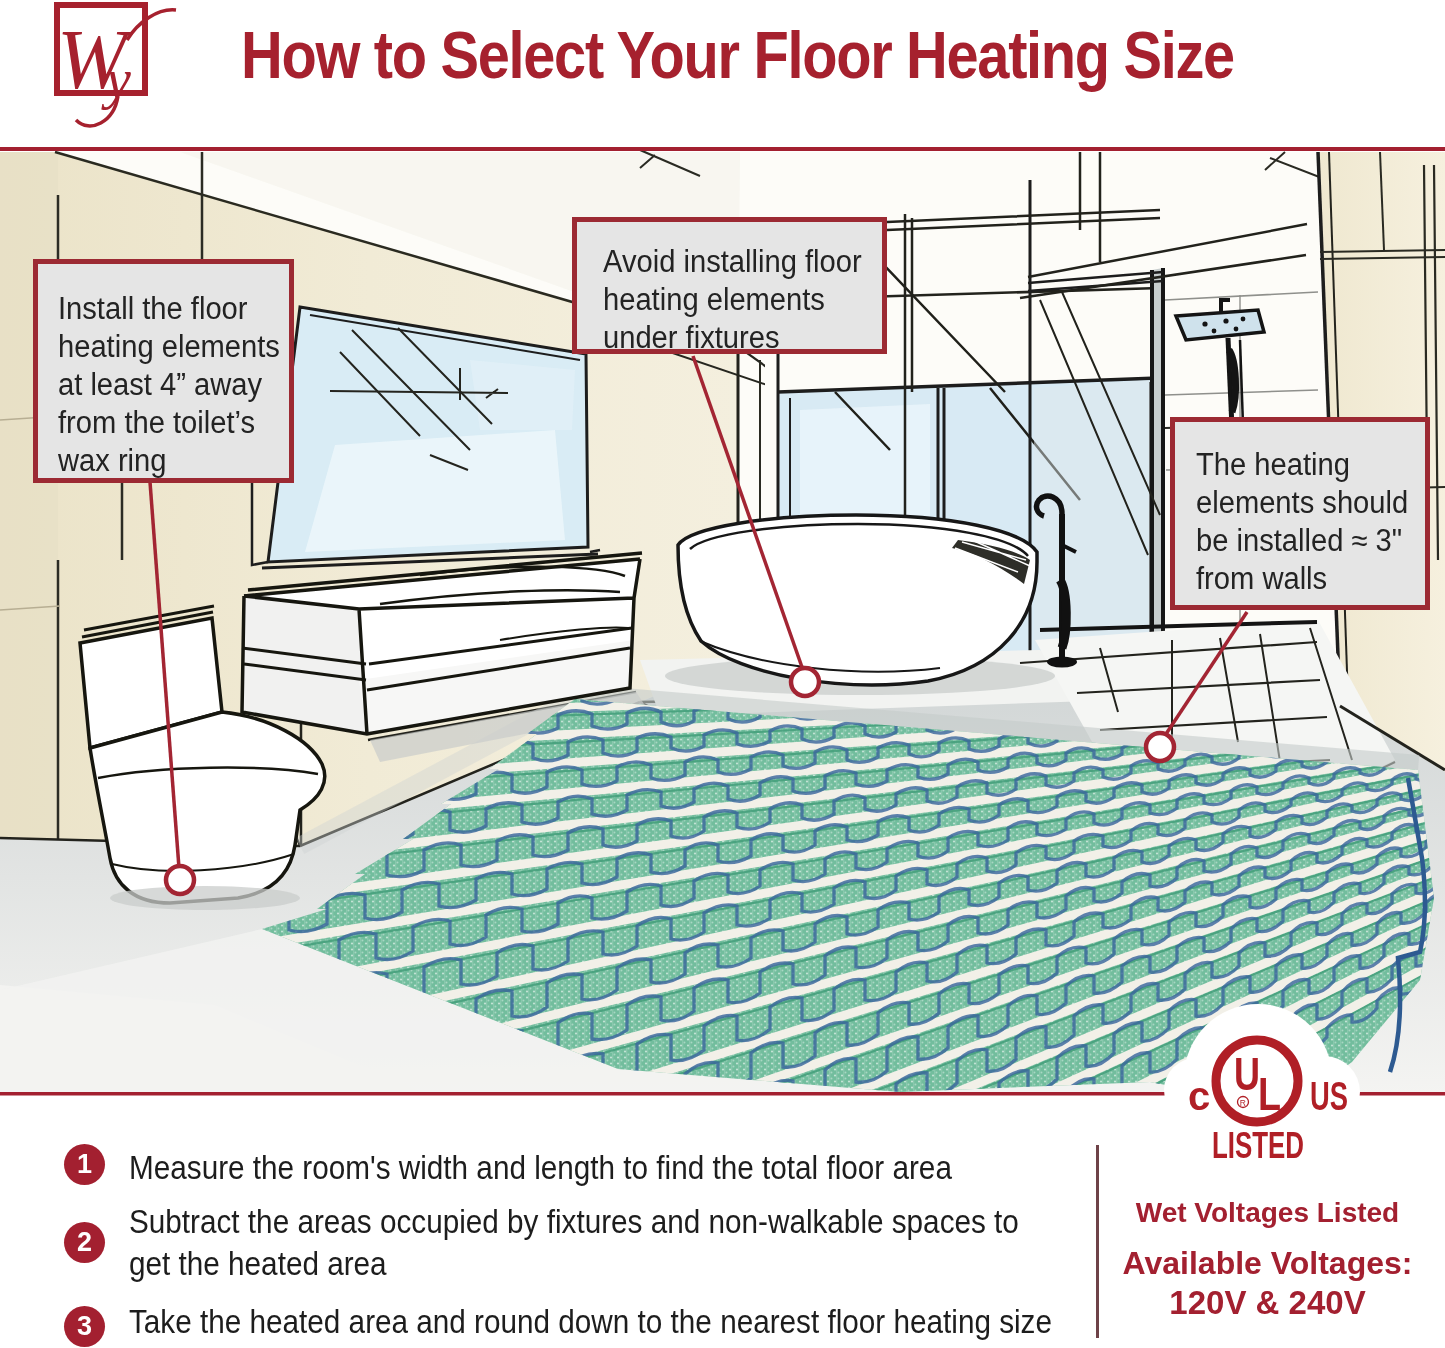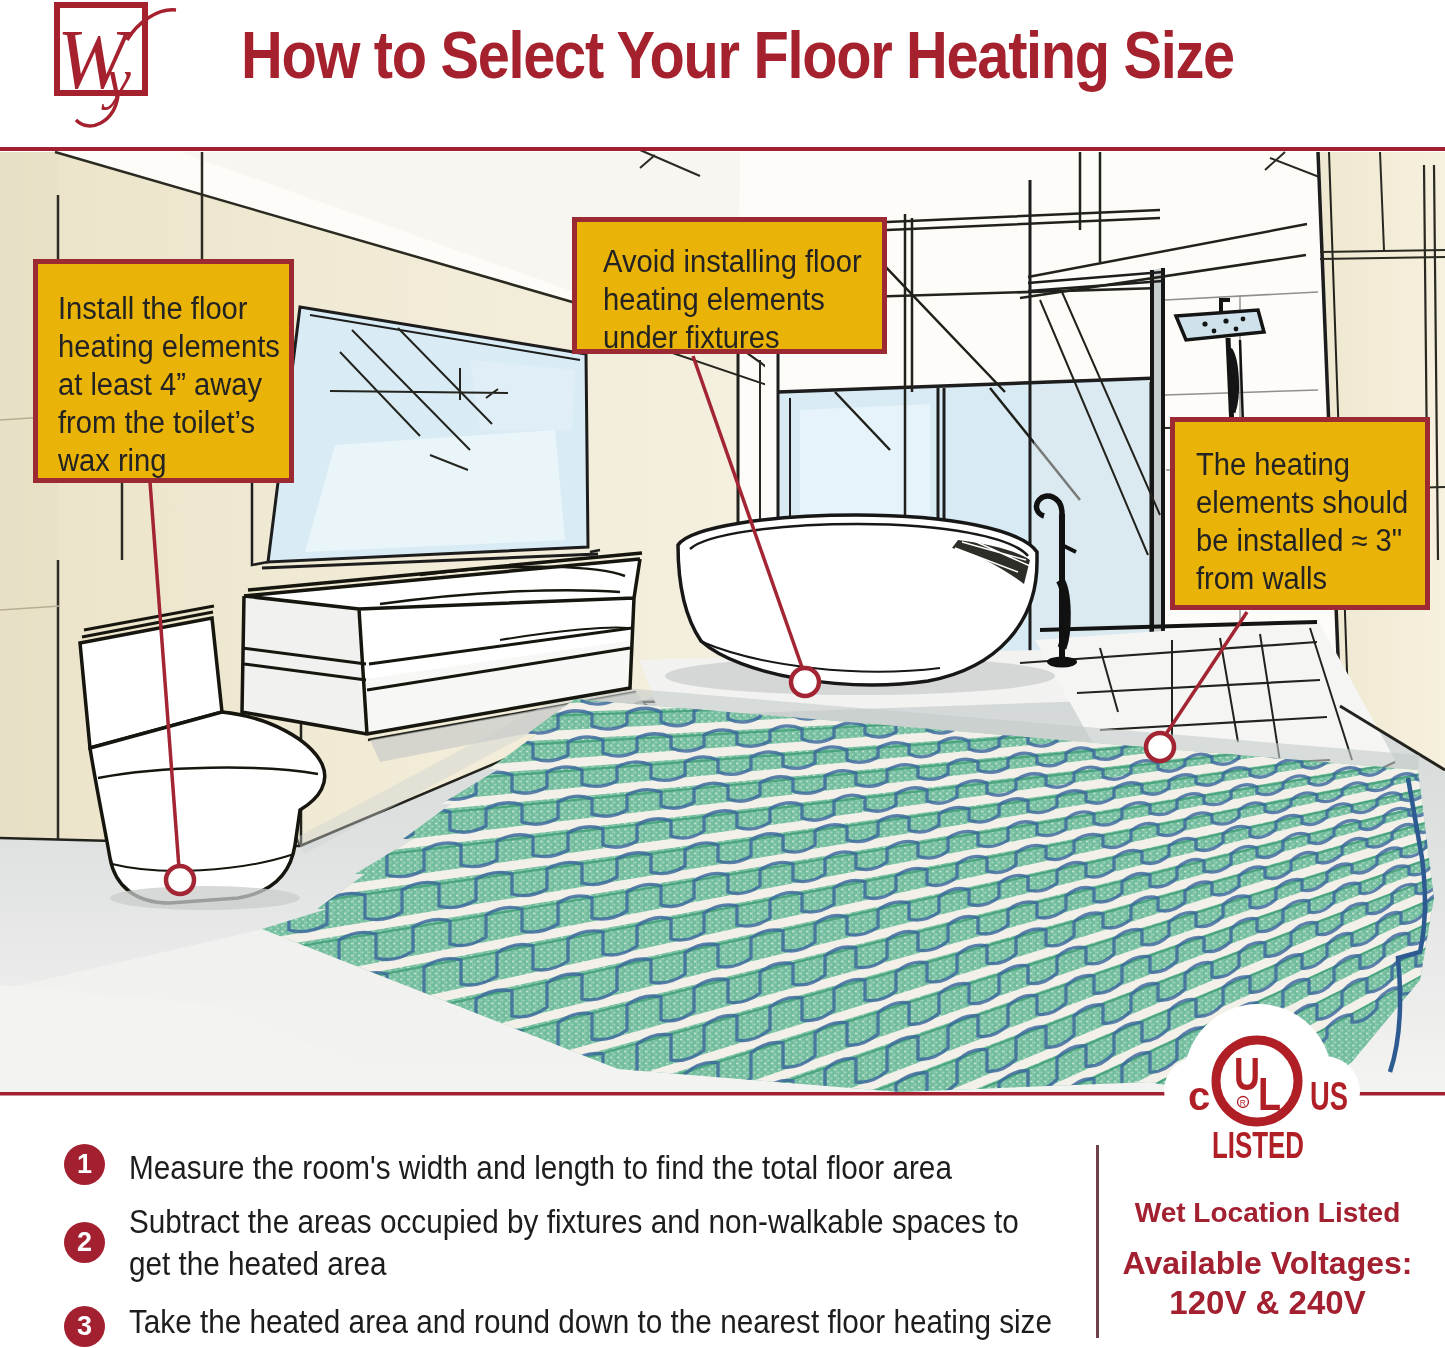--- a/index.html
+++ b/index.html
@@ -1,18 +1,18 @@
 <!DOCTYPE html>
 <html><head><meta charset="utf-8">
 <style>
 html,body{margin:0;padding:0}
 body{width:1445px;height:1348px;position:relative;background:#ffffff;
      font-family:"Liberation Sans",sans-serif;overflow:hidden}
 .abs{position:absolute}
-.callout{position:absolute;background:#eab308;border:5px solid #9c2a33;color:#232323;
+.callout{position:absolute;background:#e5e5e5;border:5px solid #9c2a33;color:#232323;
   font-size:31px;line-height:38px}
 .callout>span{display:inline-block;transform:scaleX(0.94);transform-origin:left top;white-space:nowrap}
 .title{position:absolute;left:241px;top:20px;font-size:67px;font-weight:700;
   color:#a6212e;letter-spacing:-1.5px;white-space:nowrap;transform:scaleX(0.862);top:16px;
   transform-origin:left top}
 .badge{position:absolute;width:41px;height:41px;border-radius:50%;background:#a32030;
   color:#fff;font-size:27px;font-weight:700;text-align:center;line-height:41px}
 .li{position:absolute;color:#1d1d1d;font-size:33px;line-height:42px;white-space:nowrap;
   transform:scaleX(0.9);transform-origin:left top}
 .redtx{position:absolute;color:#a32030;font-weight:700;text-align:center;white-space:nowrap}
@@ -282,15 +282,15 @@
 
 <div class="badge" style="left:64px;top:1144px">1</div>
 <div class="li" style="left:129px;top:1147px">Measure the room's width and length to find the total floor area</div>
 <div class="badge" style="left:64px;top:1222px">2</div>
 <div class="li" style="left:129px;top:1201px">Subtract the areas occupied by fixtures and non-walkable spaces to<br>get the heated area</div>
 <div class="badge" style="left:64px;top:1306px">3</div>
 <div class="li" style="left:129px;top:1301px">Take the heated area and round down to the nearest floor heating size</div>
 
 <div class="abs" style="left:1096px;top:1145px;width:2.5px;height:193px;background:#6e4248"></div>
 
-<div class="redtx" style="left:1100px;top:1197px;width:335px;font-size:28px">Wet Location Listed</div>
+<div class="redtx" style="left:1100px;top:1197px;width:335px;font-size:28px">Wet Voltages Listed</div>
 <div class="redtx" style="left:1100px;top:1245px;width:335px;font-size:32px">Available Voltages:</div>
 <div class="redtx" style="left:1100px;top:1284px;width:335px;font-size:33px">120V &amp; 240V</div>
 
 </body></html>

